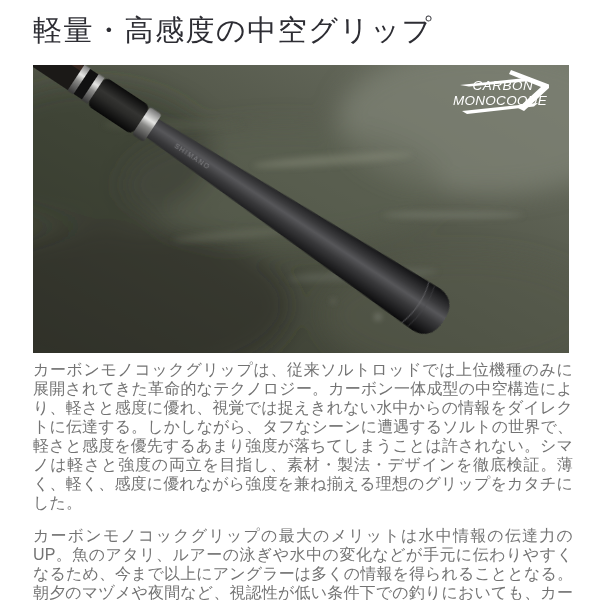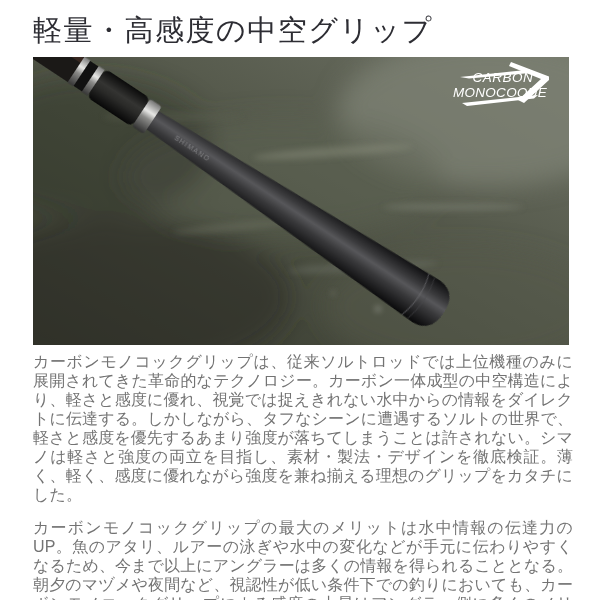--- a/index.html
+++ b/index.html
@@ -9,21 +9,21 @@
     color: #333333;
   }
   .page { padding: 14px 27px 0 33px; width: 600px; }
   .section-title {
     font-family: "DejaVu Serif", "Liberation Serif", serif;
     font-size: 29px;
     font-weight: 500;
     letter-spacing: 1.5px;
     color: #2d2d33;
     line-height: 1.12;
-    margin-bottom: 11px;
+    margin-bottom: 19px;
     white-space: nowrap;
   }
   .hero {
     width: 536px;
     height: 288px;
     margin: 0 0 7px 0;
     display: block;
     overflow: hidden;
   }
   .hero svg { display: block; }

